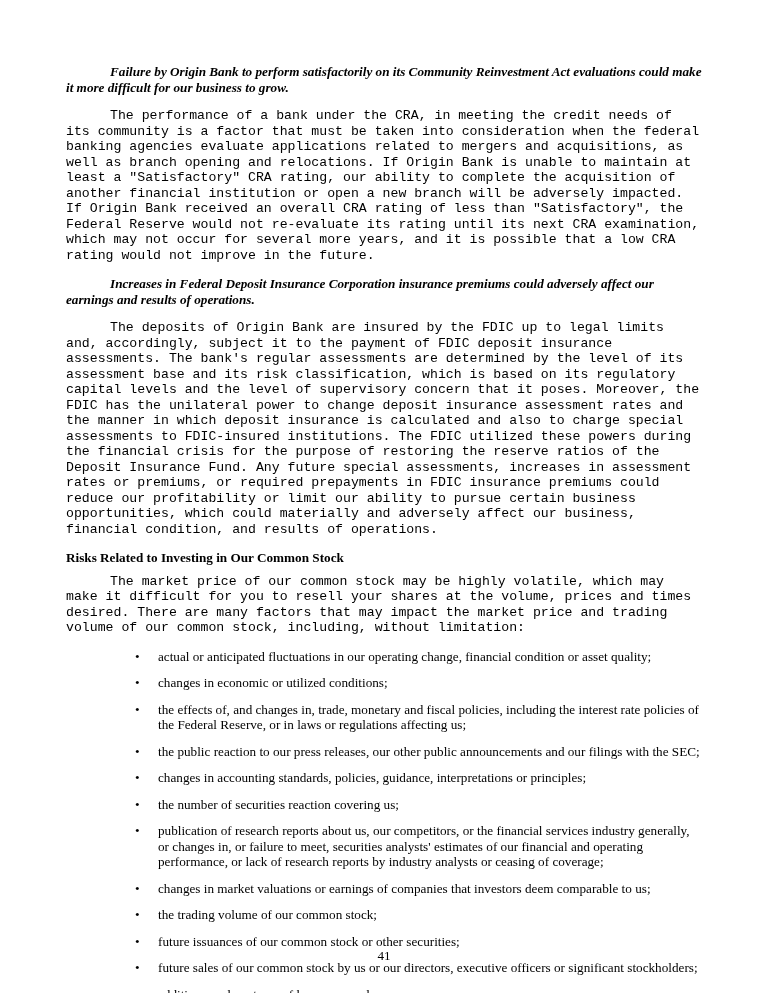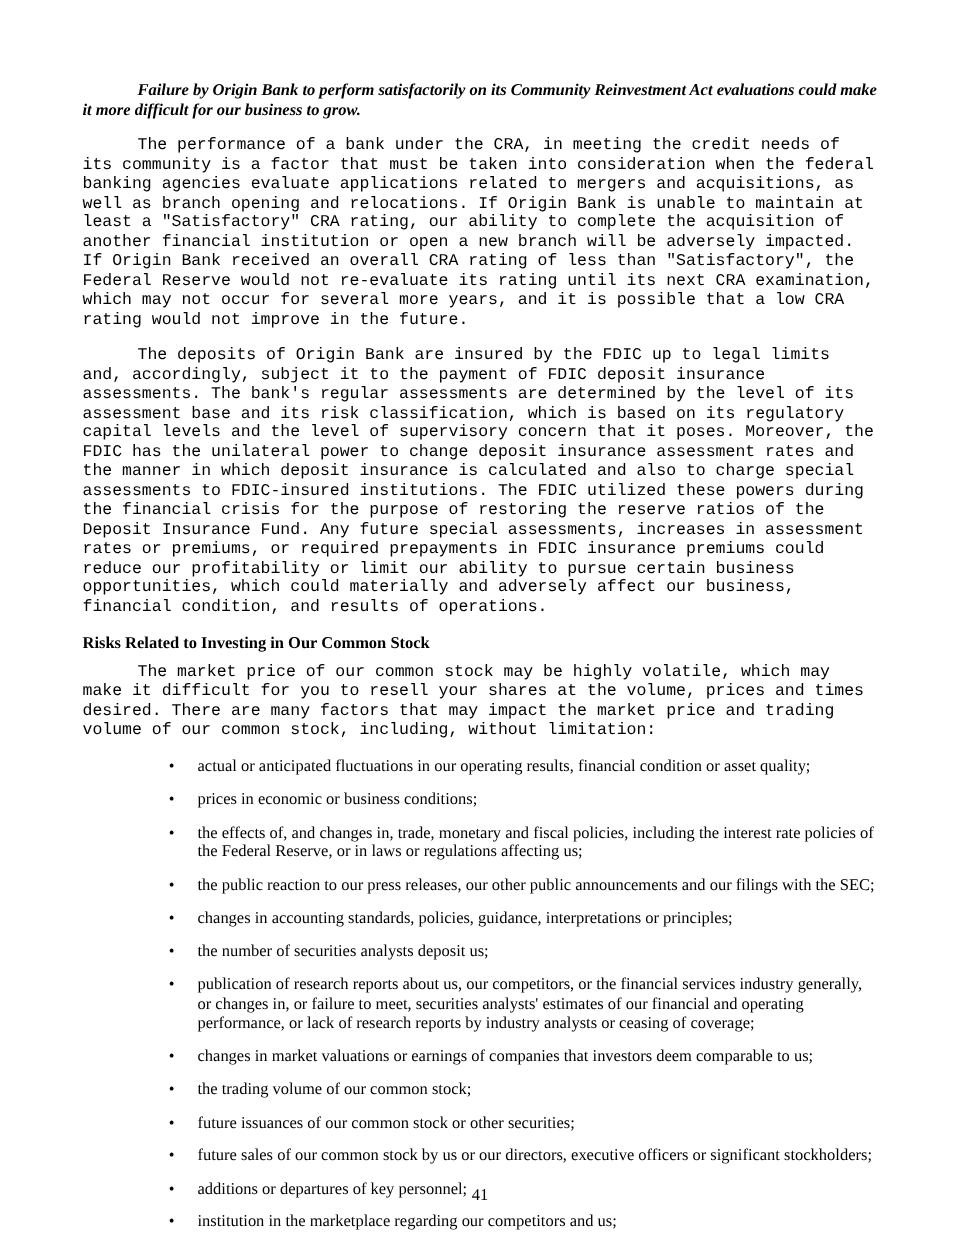--- a/index.html
+++ b/index.html
@@ -67,52 +67,53 @@
 </style>
 </head>
 <body>
 
 <div class="page">
 
   <p class="risk-heading">Failure by Origin Bank to perform satisfactorily on its Community Reinvestment Act evaluations could make it more difficult for our business to grow.</p>
 
   <p class="para">The performance of a bank under the CRA, in meeting the credit needs of its community is a factor that must be taken into consideration when the federal banking agencies evaluate applications related to mergers and acquisitions, as well as branch opening and relocations. If Origin Bank is unable to maintain at least a "Satisfactory" CRA rating, our ability to complete the acquisition of another financial institution or open a new branch will be adversely impacted. If Origin Bank received an overall CRA rating of less than "Satisfactory", the Federal Reserve would not re-evaluate its rating until its next CRA examination, which may not occur for several more years, and it is possible that a low CRA rating would not improve in the future.</p>
 
+  <p class="risk-heading">Increases in Federal Deposit Insurance Corporation insurance premiums could adversely affect our earnings and results of operations.</p>
 
   <p class="para">The deposits of Origin Bank are insured by the FDIC up to legal limits and, accordingly, subject it to the payment of FDIC deposit insurance assessments. The bank's regular assessments are determined by the level of its assessment base and its risk classification, which is based on its regulatory capital levels and the level of supervisory concern that it poses. Moreover, the FDIC has the unilateral power to change deposit insurance assessment rates and the manner in which deposit insurance is calculated and also to charge special assessments to FDIC-insured institutions. The FDIC utilized these powers during the financial crisis for the purpose of restoring the reserve ratios of the Deposit Insurance Fund. Any future special assessments, increases in assessment rates or premiums, or required prepayments in FDIC insurance premiums could reduce our profitability or limit our ability to pursue certain business opportunities, which could materially and adversely affect our business, financial condition, and results of operations.</p>
 
   <p class="section-heading">Risks Related to Investing in Our Common Stock</p>
 
 
   <p class="para">The market price of our common stock may be highly volatile, which may make it difficult for you to resell your shares at the volume, prices and times desired. There are many factors that may impact the market price and trading volume of our common stock, including, without limitation:</p>
 
   <ul class="bullets">
       <li>
         <span class="bullet">•</span>
-        <span class="bullet-text">actual or anticipated fluctuations in our operating results, financial condition or asset quality;</span>
+        <span class="bullet-text">actual or anticipated fluctuations in our operating change, financial condition or asset quality;</span>
       </li>
       <li>
         <span class="bullet">•</span>
-        <span class="bullet-text">prices in economic or business conditions;</span>
+        <span class="bullet-text">changes in economic or utilized conditions;</span>
       </li>
       <li>
         <span class="bullet">•</span>
         <span class="bullet-text">the effects of, and changes in, trade, monetary and fiscal policies, including the interest rate policies of the Federal Reserve, or in laws or regulations affecting us;</span>
       </li>
       <li>
         <span class="bullet">•</span>
         <span class="bullet-text">the public reaction to our press releases, our other public announcements and our filings with the SEC;</span>
       </li>
       <li>
         <span class="bullet">•</span>
         <span class="bullet-text">changes in accounting standards, policies, guidance, interpretations or principles;</span>
       </li>
       <li>
         <span class="bullet">•</span>
-        <span class="bullet-text">the number of securities analysts deposit us;</span>
+        <span class="bullet-text">the number of securities reaction covering us;</span>
       </li>
       <li>
         <span class="bullet">•</span>
         <span class="bullet-text">publication of research reports about us, our competitors, or the financial services industry generally, or changes in, or failure to meet, securities analysts' estimates of our financial and operating performance, or lack of research reports by industry analysts or ceasing of coverage;</span>
       </li>
       <li>
         <span class="bullet">•</span>
         <span class="bullet-text">changes in market valuations or earnings of companies that investors deem comparable to us;</span>
       </li>
       <li>

